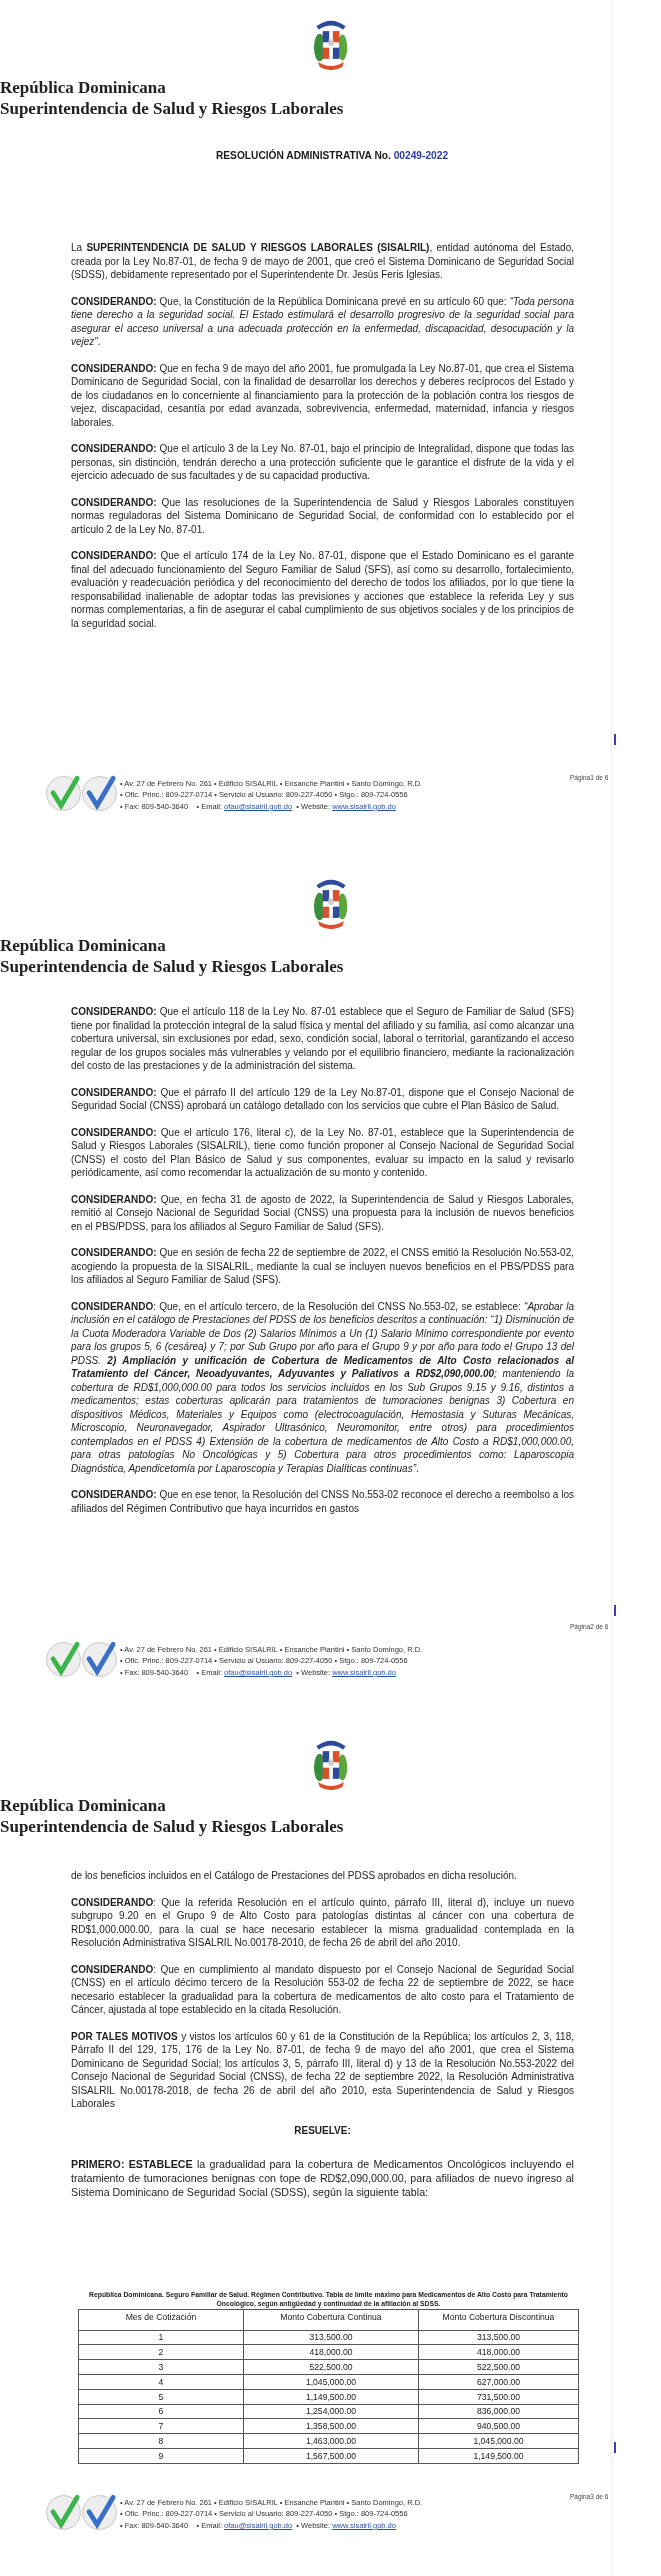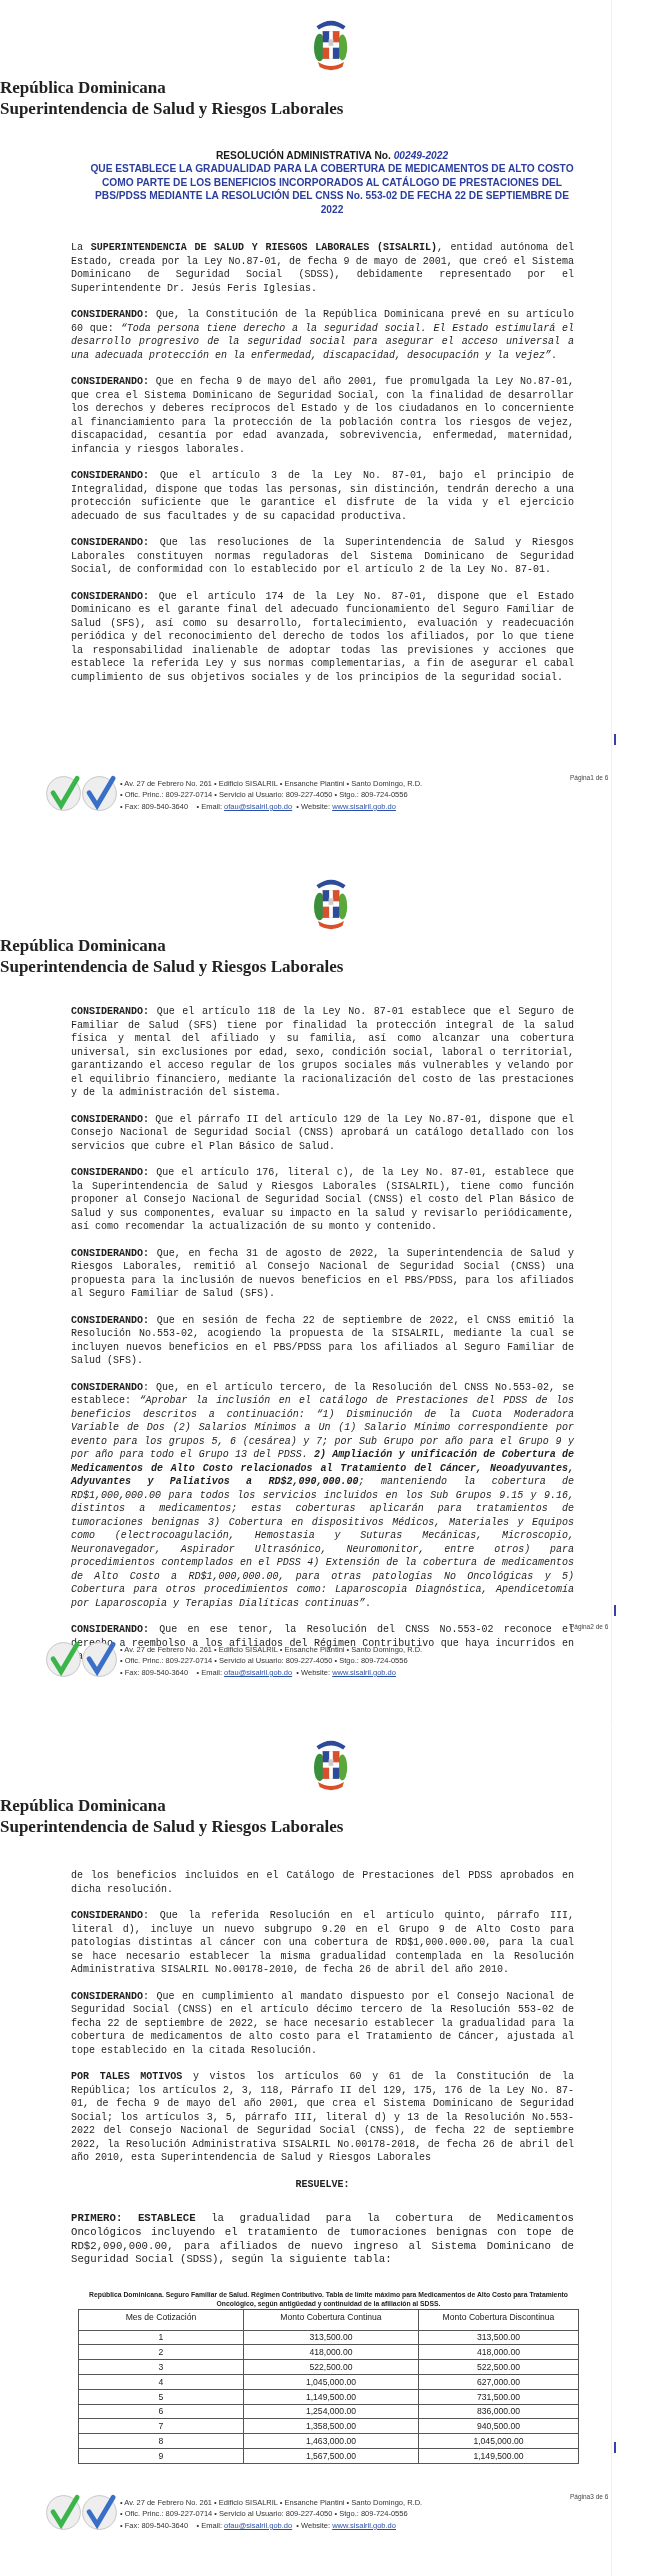--- a/index.html
+++ b/index.html
@@ -4,23 +4,23 @@
 <style>
   html, body { margin: 0; padding: 0; background: #ffffff; }
   body { width: 661px; height: 2576px; position: relative; overflow: hidden; font-family: "Liberation Sans", sans-serif; color: #1a1a1a; }
   .page { position: absolute; left: 0; width: 661px; background: #fff; }
   .page-edge { position: absolute; right: 49px; top: 0; bottom: 0; width: 0.8px; background: #f0f0f0; }
   .crest { position: absolute; left: 50%; transform: translateX(-50%); width: 39px; height: 60px; }
   .letterhead { position: absolute; left: 0; width: 661px; text-align: left; font-family: "Liberation Serif", serif; font-weight: bold; color: #222; }
   .lh1 { font-size: 17px; line-height: 21px; }
   .lh2 { font-size: 17px; line-height: 21px; }
   .res-head { position: absolute; left: 89px; width: 486px; text-align: center; font-weight: bold; font-size: 10.2px; line-height: 13.4px; }
-  .res-head .num { color: #2b3ea0; font-style: italic; }
+  .res-head .num { color: #2b3ea0; }
   .res-head .sub { color: #2b3ea0; }
-  .body { position: absolute; left: 71px; width: 503px; font-size: 10px; line-height: 13.5px; text-align: justify; color: #1e1e1e; font-family: Liberation Mono, monospace; }
+  .body { position: absolute; left: 71px; width: 503px; font-size: 10px; line-height: 13.5px; text-align: justify; color: #1e1e1e; }
   .body p { margin: 0 0 13px 0; }
   .body b { font-weight: bold; text-align: center; }
   .body i { font-style: italic; }
   .center { text-align: center; }
   .footer { position: absolute; left: 45px; width: 567px; height: 57px; }
   .cert { position: absolute; top: 0; width: 37px; height: 47px; }
   .addr { position: absolute; left: 75px; top: 8px; font-size: 7.5px; line-height: 11.3px; color: #333; white-space: nowrap; }
   .addr a { color: #2b4fa8; text-decoration: underline; }
   .pageno { position: absolute; left: 570px; font-size: 6.5px; color: #444; white-space: nowrap; }
   .margin-mark { position: absolute; left: 614px; width: 1.6px; height: 11.3px; background: #3b3fa8; }
@@ -53,21 +53,20 @@
   <div class="letterhead" style="top:77px;">
     <div class="lh1">República Dominicana</div>
     <div class="lh2">Superintendencia de Salud y Riesgos Laborales</div>
   </div>
 
   <div class="res-head" style="top:149px;">
     <div>
       <span>RESOLUCIÓN ADMINISTRATIVA No.</span>
       <span class="num">00249-2022</span>
     </div>
-    <div class="sub">QUE ESTABLECE LA GRADUALIDAD PARA LA COBERTURA DE MEDICAMENTOS DE ALTO COSTO COMO PARTE DE LOS BENEFICIOS INCORPORADOS AL CATÁLOGO DE PRESTACIONES DEL PBS/PDSS MEDIANTE LA RESOLUCIÓN DEL CNSS No. 553-02 DE FECHA 22 DE SEPTIEMBRE DE 2022</div>
   </div>
 
   <div class="body" style="top:241px;">
     <p><span>La </span><b>SUPERINTENDENCIA DE SALUD Y RIESGOS LABORALES (SISALRIL)</b><span>, entidad autónoma del Estado, creada por la Ley No.87-01, de fecha 9 de mayo de 2001, que creó el Sistema Dominicano de Seguridad Social (SDSS), debidamente representado por el Superintendente Dr. Jesús Feris Iglesias.</span></p>
     <p><b>CONSIDERANDO:</b><span> Que, la Constitución de la República Dominicana prevé en su artículo 60 que: </span><i>“Toda persona tiene derecho a la seguridad social. El Estado estimulará el desarrollo progresivo de la seguridad social para asegurar el acceso universal a una adecuada protección en la enfermedad, discapacidad, desocupación y la vejez”</i><span>.</span></p>
     <p><b>CONSIDERANDO:</b><span> Que en fecha 9 de mayo del año 2001, fue promulgada la Ley No.87-01, que crea el Sistema Dominicano de Seguridad Social, con la finalidad de desarrollar los derechos y deberes recíprocos del Estado y de los ciudadanos en lo concerniente al financiamiento para la protección de la población contra los riesgos de vejez, discapacidad, cesantía por edad avanzada, sobrevivencia, enfermedad, maternidad, infancia y riesgos laborales.</span></p>
     <p><b>CONSIDERANDO:</b><span> Que el artículo 3 de la Ley No. 87-01, bajo el principio de Integralidad, dispone que todas las personas, sin distinción, tendrán derecho a una protección suficiente que le garantice el disfrute de la vida y el ejercicio adecuado de sus facultades y de su capacidad productiva.</span></p>
     <p><b>CONSIDERANDO:</b><span> Que las resoluciones de la Superintendencia de Salud y Riesgos Laborales constituyen normas reguladoras del Sistema Dominicano de Seguridad Social, de conformidad con lo establecido por el artículo 2 de la Ley No. 87-01.</span></p>
     <p><b>CONSIDERANDO:</b><span> Que el artículo 174 de la Ley No. 87-01, dispone que el Estado Dominicano es el garante final del adecuado funcionamiento del Seguro Familiar de Salud (SFS), así como su desarrollo, fortalecimiento, evaluación y readecuación periódica y del reconocimiento del derecho de todos los afiliados, por lo que tiene la responsabilidad inalienable de adoptar todas las previsiones y acciones que establece la referida Ley y sus normas complementarias, a fin de asegurar el cabal cumplimiento de sus objetivos sociales y de los principios de la seguridad social.</span></p>
   </div>

